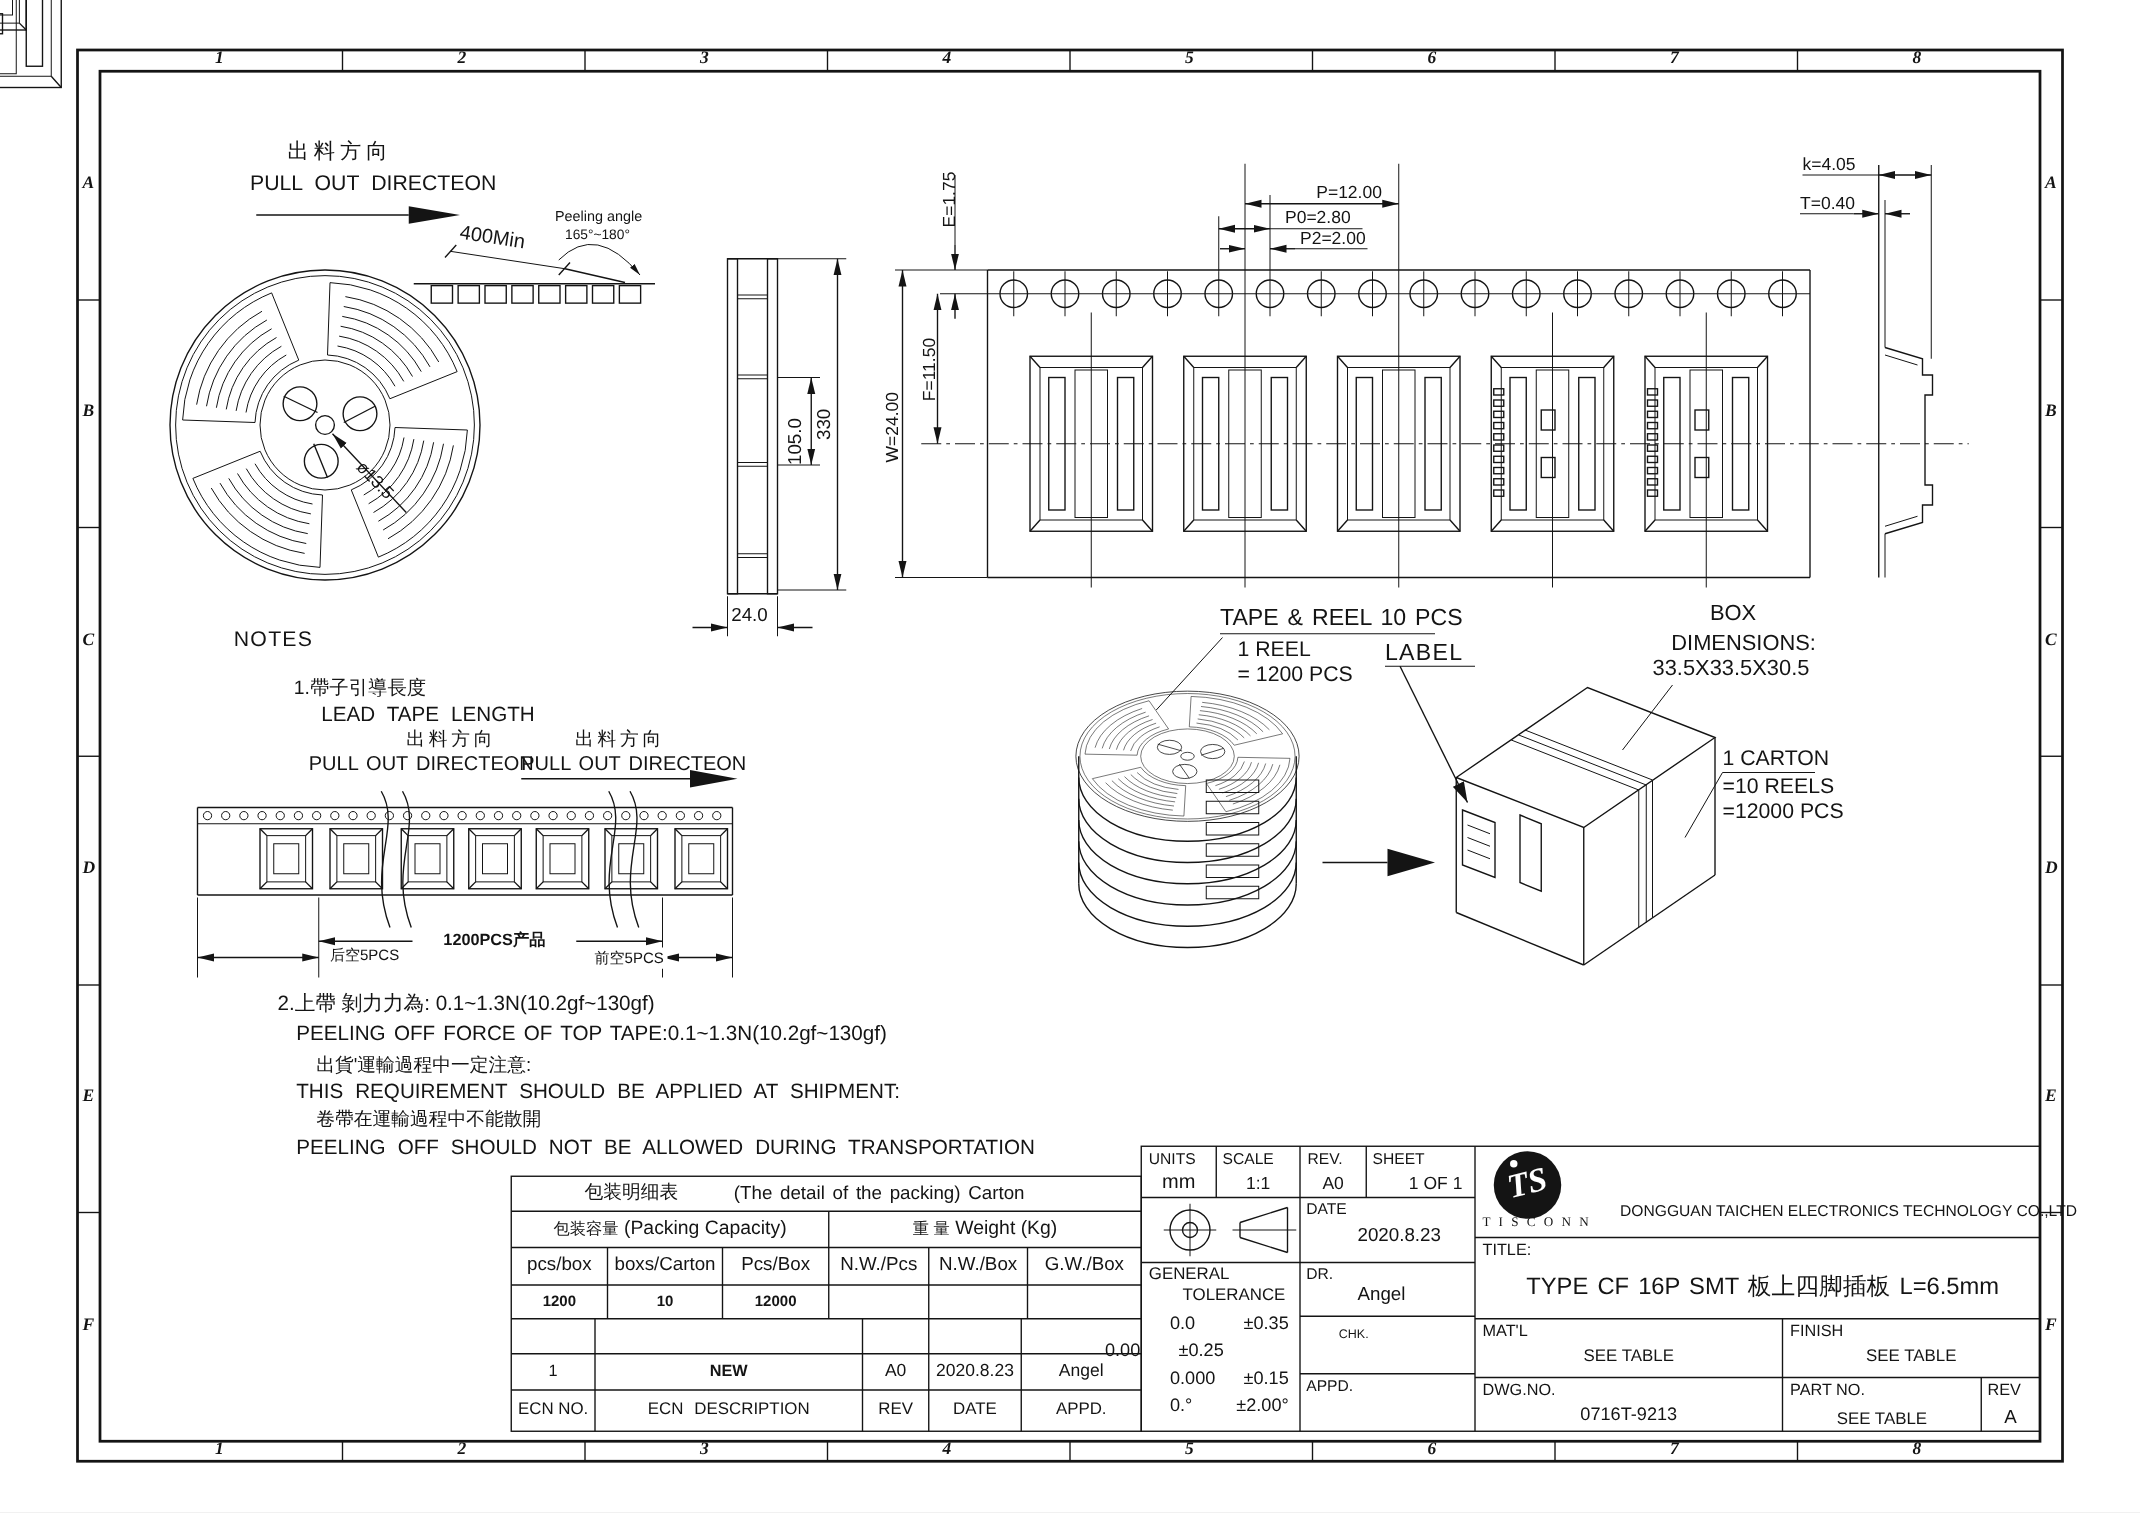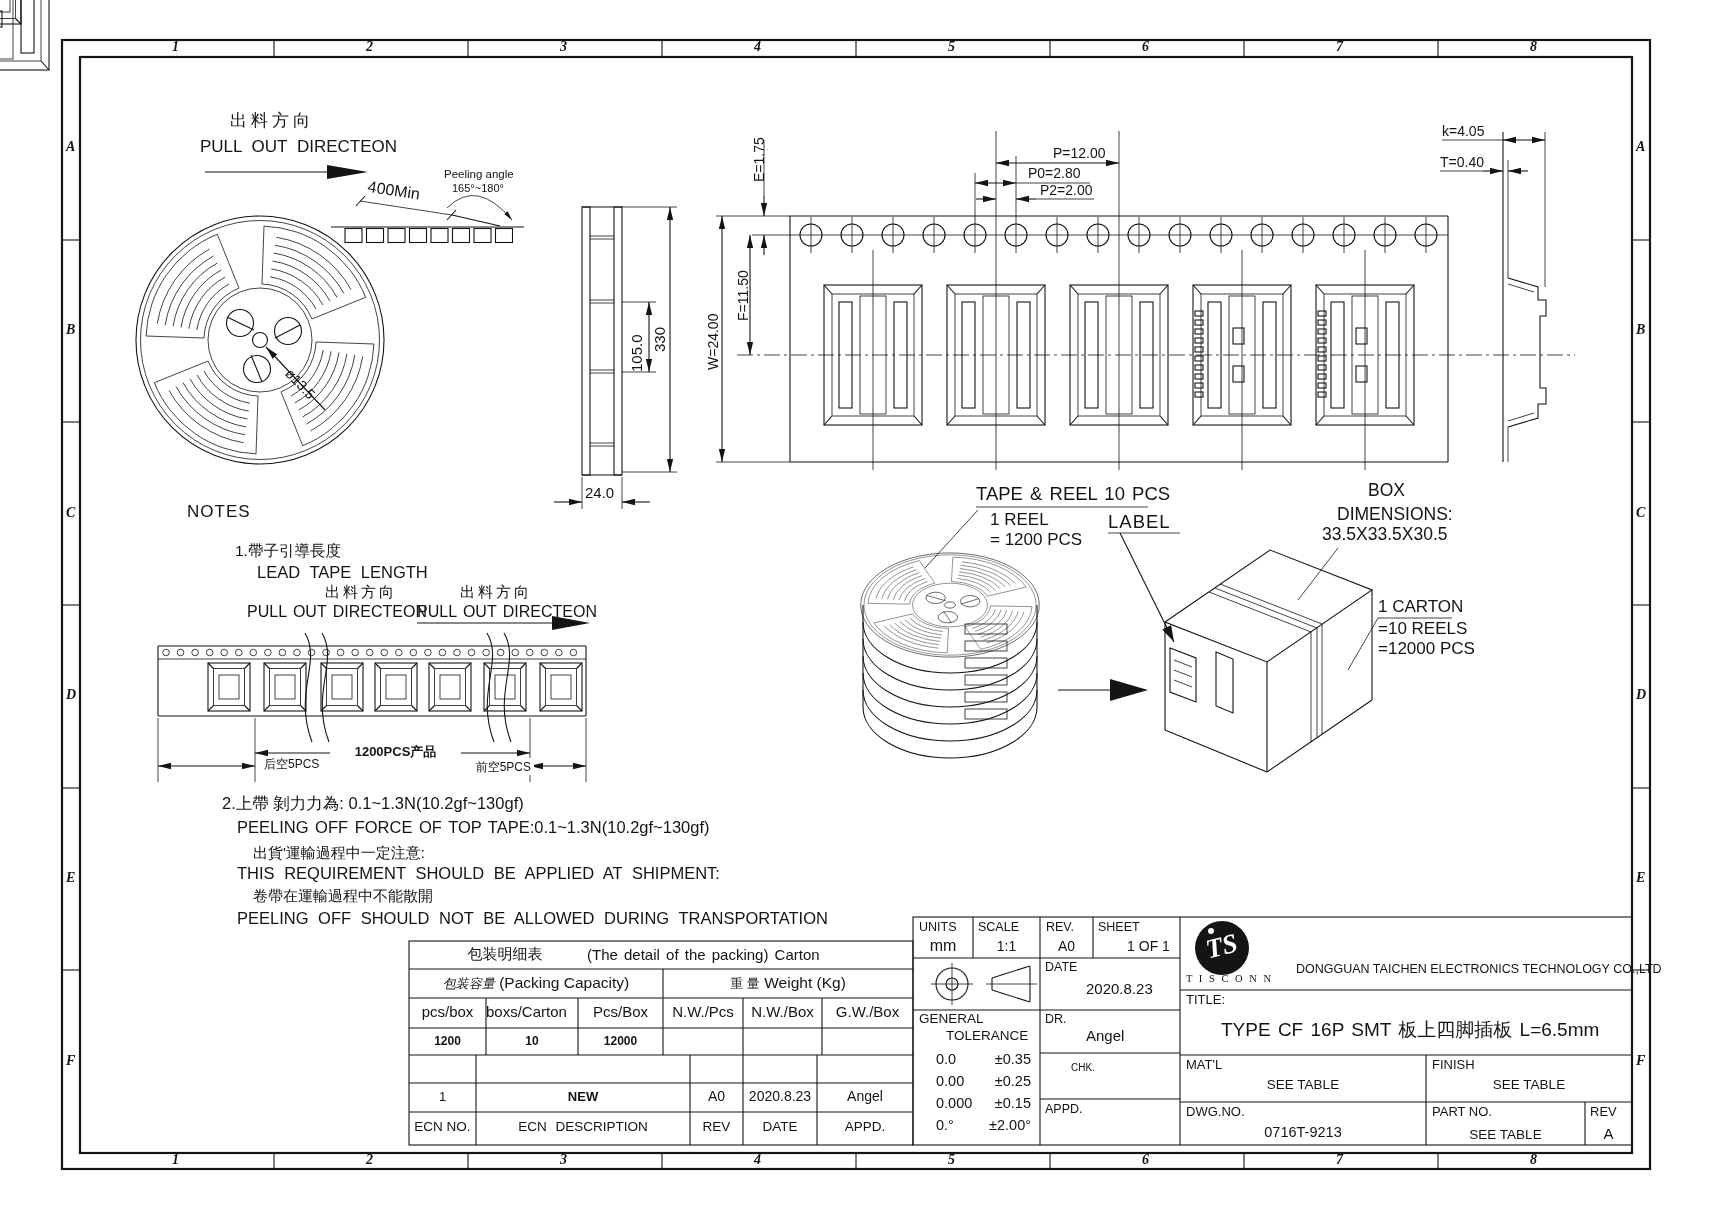--- a/index.html
+++ b/index.html
@@ -549,29 +549,29 @@
   <div class="t" style="left:1368px;top:481px;font-size:17.5px;">BOX</div>
   <div class="t" style="left:1337px;top:505px;font-size:17.5px;">DIMENSIONS:</div>
   <div class="t" style="left:1322px;top:525px;font-size:17.5px;">33.5X33.5X30.5</div>
   <div class="t" style="left:1378px;top:598px;font-size:17px;">1 CARTON</div>
   <div class="t" style="left:1378px;top:620px;font-size:17px;">=10 REELS</div>
   <div class="t" style="left:1378px;top:640px;font-size:17px;">=12000 PCS</div>
 
   <div class="t ctr" style="left:420px;top:946px;width:170px;font-size:15px;">包装明细表</div>
   <div class="t ws2" style="left:587px;top:947px;font-size:15px;">(The detail of the packing) Carton</div>
   <div class="t ctr" style="left:409px;top:975px;width:254px;">
-    <span style="font-size:13px;font-style:italic;">包装容量</span>
+    <span style="font-size:13px;">包装容量</span>
     <span style="font-size:15.5px;">(Packing Capacity)</span>
   </div>
   <div class="t ctr" style="left:663px;top:975px;width:250px;">
     <span style="font-size:13px;">重 量</span>
     <span style="font-size:15.5px;">Weight (Kg)</span>
   </div>
   <div class="t ctr" style="left:409px;top:1004px;width:77px;font-size:15px;">pcs/box</div>
-  <div class="t ctr" style="left:486px;top:1004px;width:80px;font-size:15px;">boxs/Carton</div>
+  <div class="t ctr" style="left:486px;top:1004px;width:92px;font-size:15px;">boxs/Carton</div>
   <div class="t ctr" style="left:578px;top:1004px;width:85px;font-size:15px;">Pcs/Box</div>
   <div class="t ctr" style="left:663px;top:1004px;width:80px;font-size:15px;">N.W./Pcs</div>
   <div class="t ctr" style="left:743px;top:1004px;width:79px;font-size:15px;">N.W./Box</div>
   <div class="t ctr" style="left:822px;top:1004px;width:91px;font-size:15px;">G.W./Box</div>
   <div class="t ctr" style="left:409px;top:1035px;width:77px;font-size:12px;font-weight:bold;">1200</div>
   <div class="t ctr" style="left:486px;top:1035px;width:92px;font-size:12px;font-weight:bold;">10</div>
   <div class="t ctr" style="left:578px;top:1035px;width:85px;font-size:12px;font-weight:bold;">12000</div>
   <div class="t ctr" style="left:663px;top:1035px;width:80px;font-size:12px;"></div>
   <div class="t ctr" style="left:743px;top:1035px;width:79px;font-size:12px;"></div>
   <div class="t ctr" style="left:822px;top:1035px;width:91px;font-size:12px;"></div>
@@ -599,21 +599,21 @@
   <div class="t" style="left:1045px;top:1013px;font-size:12.5px;">DR.</div>
   <div class="t" style="left:1086px;top:1028px;font-size:15px;">Angel</div>
   <div class="t" style="left:1045px;top:1063px;font-size:10px;margin-left:26px;">CHK.</div>
   <div class="t" style="left:1045px;top:1103px;font-size:12.5px;">APPD.</div>
   <div class="t" style="left:919px;top:1012px;font-size:13.5px;">GENERAL</div>
   <div class="t" style="left:946px;top:1029px;font-size:13.5px;">TOLERANCE</div>
   <div class="t flex2" style="left:936px;top:1052px;width:95px;font-size:14.5px;">
     <span>0.0</span>
         <span>±0.35</span>
   </div>
-  <div class="t flex2" style="left:936px;top:1074px;width:95px;font-size:14.5px;">
+  <div class="t flex2" style="left:884px;top:1074px;width:95px;font-size:14.5px;">
     <span>0.00</span>
         <span>±0.25</span>
   </div>
   <div class="t flex2" style="left:936px;top:1096px;width:95px;font-size:14.5px;">
     <span>0.000</span>
         <span>±0.15</span>
   </div>
   <div class="t flex2" style="left:936px;top:1118px;width:95px;font-size:14.5px;">
     <span>0.°</span>
         <span>±2.00°</span>

